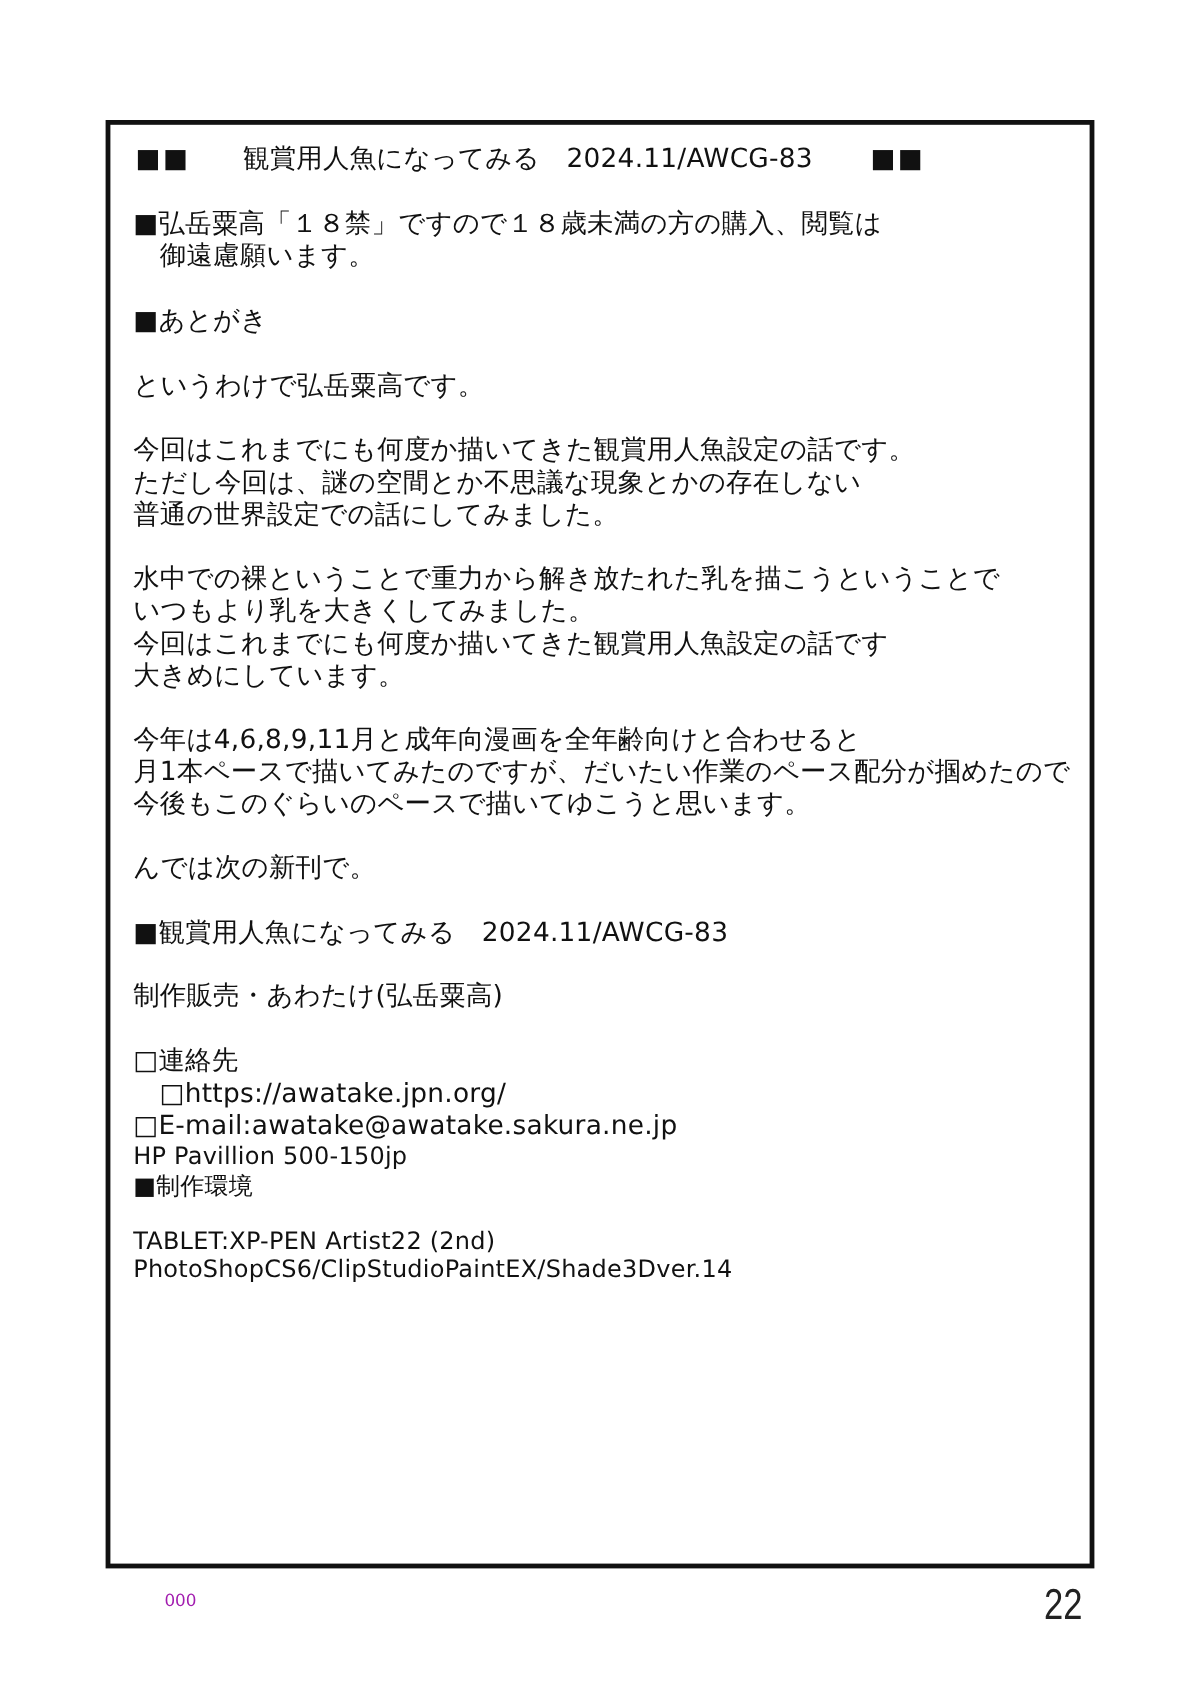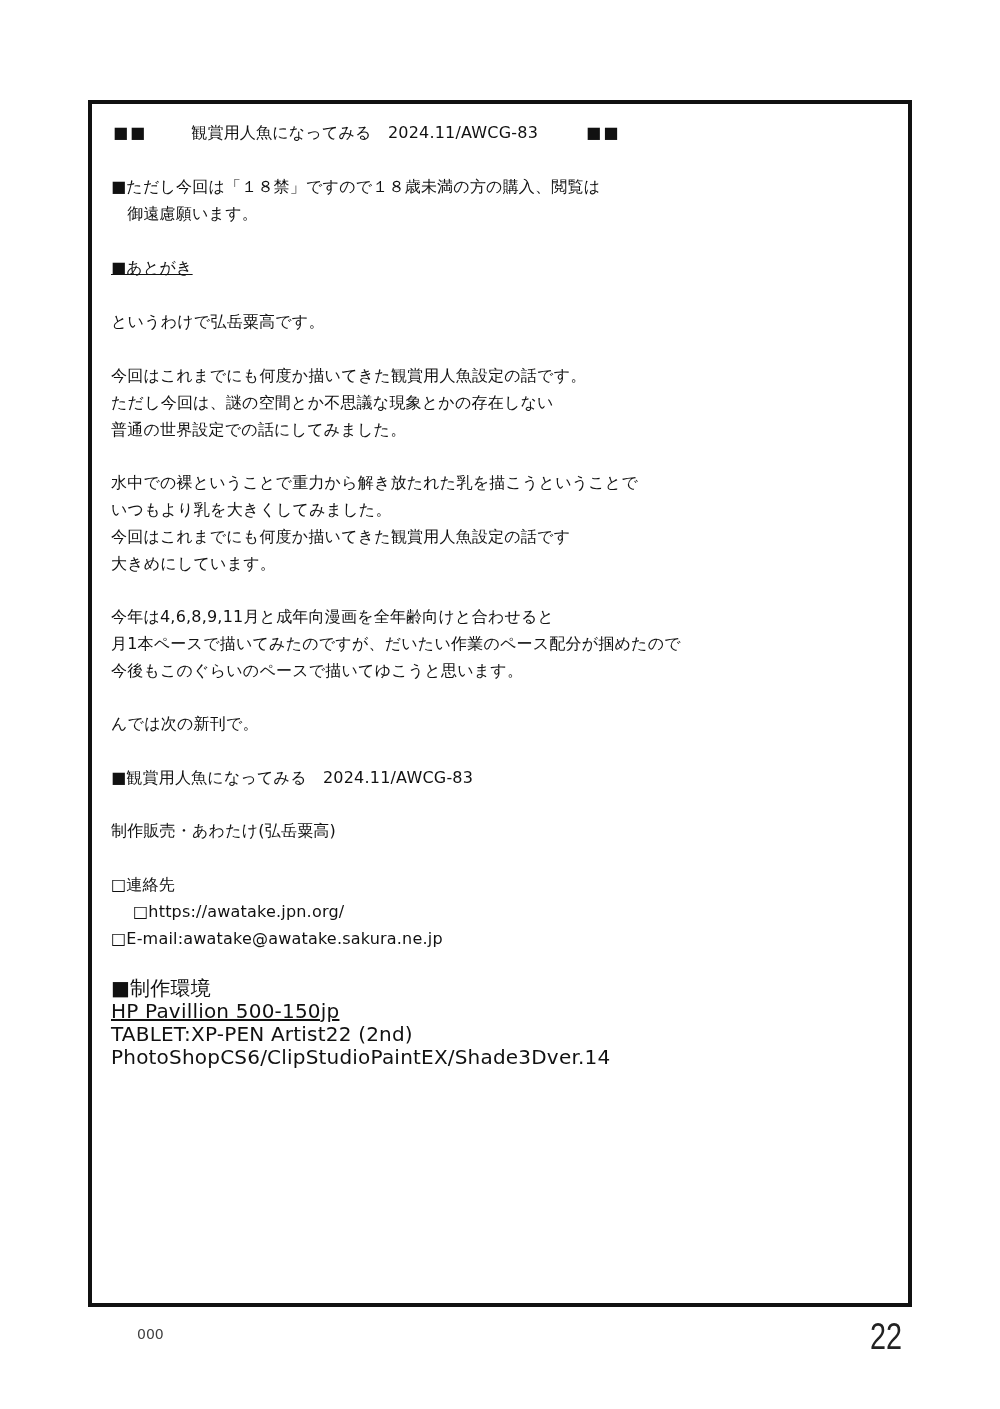--- a/index.html
+++ b/index.html
@@ -9,52 +9,52 @@
       color: #111111;
     }
     .frame {
       position: absolute; left: 88px; top: 100px;
       width: 816px; height: 1199px;
       border: 4px solid #111111;
       background: #ffffff;
     }
     .line {
       position: absolute; left: 111px;
-      font-size: 16px; line-height: 27px; white-space: nowrap;
+      font-size: 22px; line-height: 27px; white-space: nowrap;
       letter-spacing: 0.2px;
     }
     .small { font-size: 20px; line-height: 23px; }
     .header-line { left: 113px; }
     .hdr-gap { display: inline-block; width: 44px; }
     .hdr-gap2 { display: inline-block; width: 48px; }
     .sq { letter-spacing: 2px; }
     .footer-left {
       position: absolute; left: 137px; top: 1326px;
-      font-size: 14px; color: #404040;
+      font-size: 14px; color: #a21caf;
     }
     .footer-right {
       position: absolute; left: 870px; top: 1316px;
       font-size: 36px; font-weight: 300; color: #222222;
       transform: scaleX(0.8); transform-origin: left top;
       font-family: "Liberation Sans", sans-serif;
     }
   </style>
 </head>
 <body>
 
 <div class="frame"></div>
 
 <div class="line header-line" style="top:119px;">
   <span class="sq">■■</span><span class="hdr-gap"></span><span>観賞用人魚になってみる　2024.11/AWCG-83</span><span class="hdr-gap2"></span><span class="sq">■■</span>
 </div>
 
-<div class="line" style="top:173px;">■ただし今回は「１８禁」ですので１８歳未満の方の購入、閲覧は</div>
+<div class="line" style="top:173px;">■弘岳粟高「１８禁」ですので１８歳未満の方の購入、閲覧は</div>
 <div class="line" style="top:200px;">　御遠慮願います。</div>
 
-<div class="line" style="top:254px;text-decoration:underline;">■あとがき</div>
+<div class="line" style="top:254px;">■あとがき</div>
 
 <div class="line" style="top:308px;">というわけで弘岳粟高です。</div>
 
 <div class="line" style="top:362px;">今回はこれまでにも何度か描いてきた観賞用人魚設定の話です。</div>
 <div class="line" style="top:389px;">ただし今回は、謎の空間とか不思議な現象とかの存在しない</div>
 <div class="line" style="top:416px;">普通の世界設定での話にしてみました。</div>
 
 <div class="line" style="top:469px;">水中での裸ということで重力から解き放たれた乳を描こうということで</div>
 <div class="line" style="top:496px;">いつもより乳を大きくしてみました。</div>
 <div class="line" style="top:523px;">今回はこれまでにも何度か描いてきた観賞用人魚設定の話です</div>
@@ -66,18 +66,18 @@
 
 <div class="line" style="top:710px;">んでは次の新刊で。</div>
 
 <div class="line" style="top:764px;">■観賞用人魚になってみる　2024.11/AWCG-83</div>
 <div class="line" style="top:817px;">制作販売・あわたけ(弘岳粟高)</div>
 <div class="line" style="top:871px;text-align:right;">□連絡先</div>
 <div class="line" style="top:898px;margin-left:22px;">□https://awatake.jpn.org/</div>
 <div class="line" style="top:925px;">□E-mail:awatake@awatake.sakura.ne.jp</div>
 
 <div class="line small" style="top:977px;">■制作環境</div>
-<div class="line small" style="top:1000px;text-decoration:underline;">HP Pavillion 500-150jp</div>
+<div class="line small" style="top:952px;">HP Pavillion 500-150jp</div>
 <div class="line small" style="top:1023px;">TABLET:XP-PEN Artist22 (2nd)</div>
 <div class="line small" style="top:1046px;">PhotoShopCS6/ClipStudioPaintEX/Shade3Dver.14</div>
 
 <div class="footer-left">000</div>
 <div class="footer-right">22</div>
 
 </body></html>

